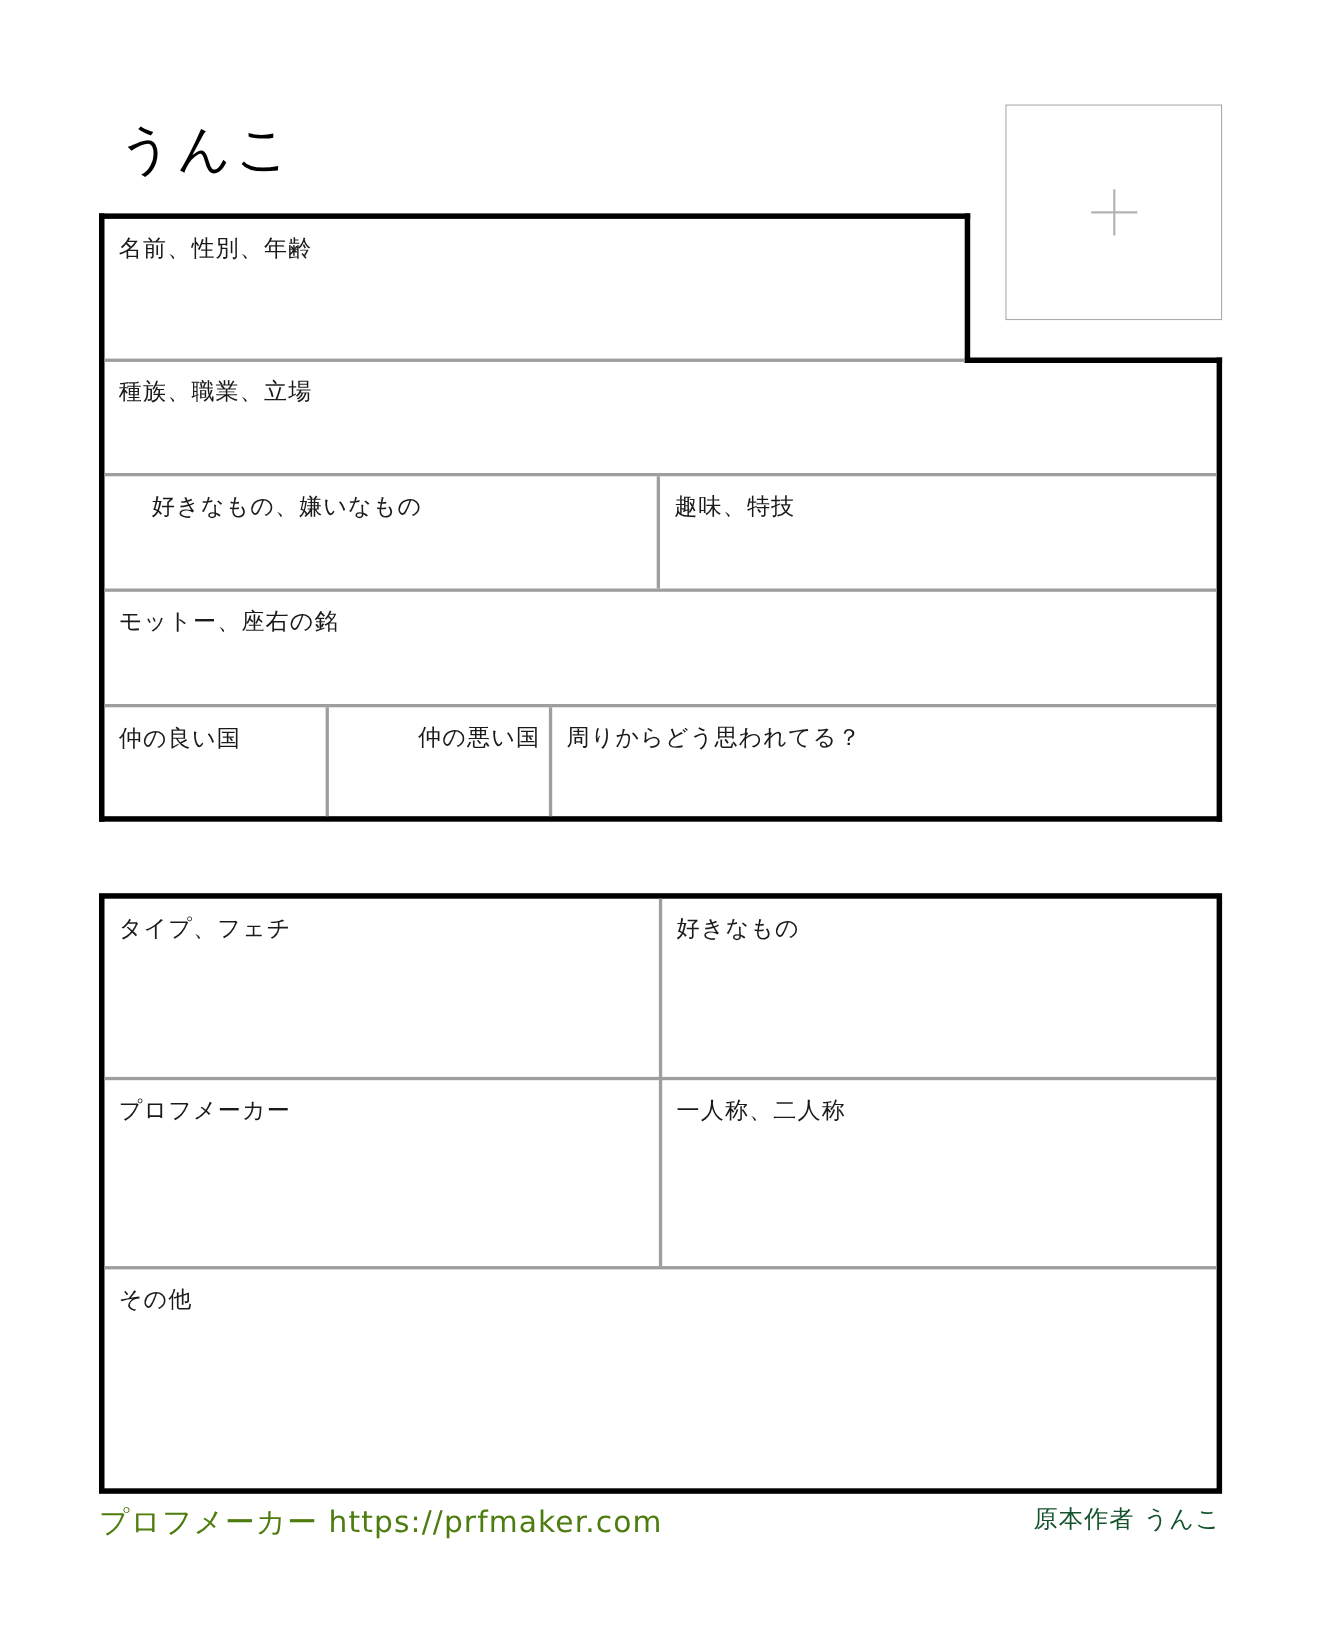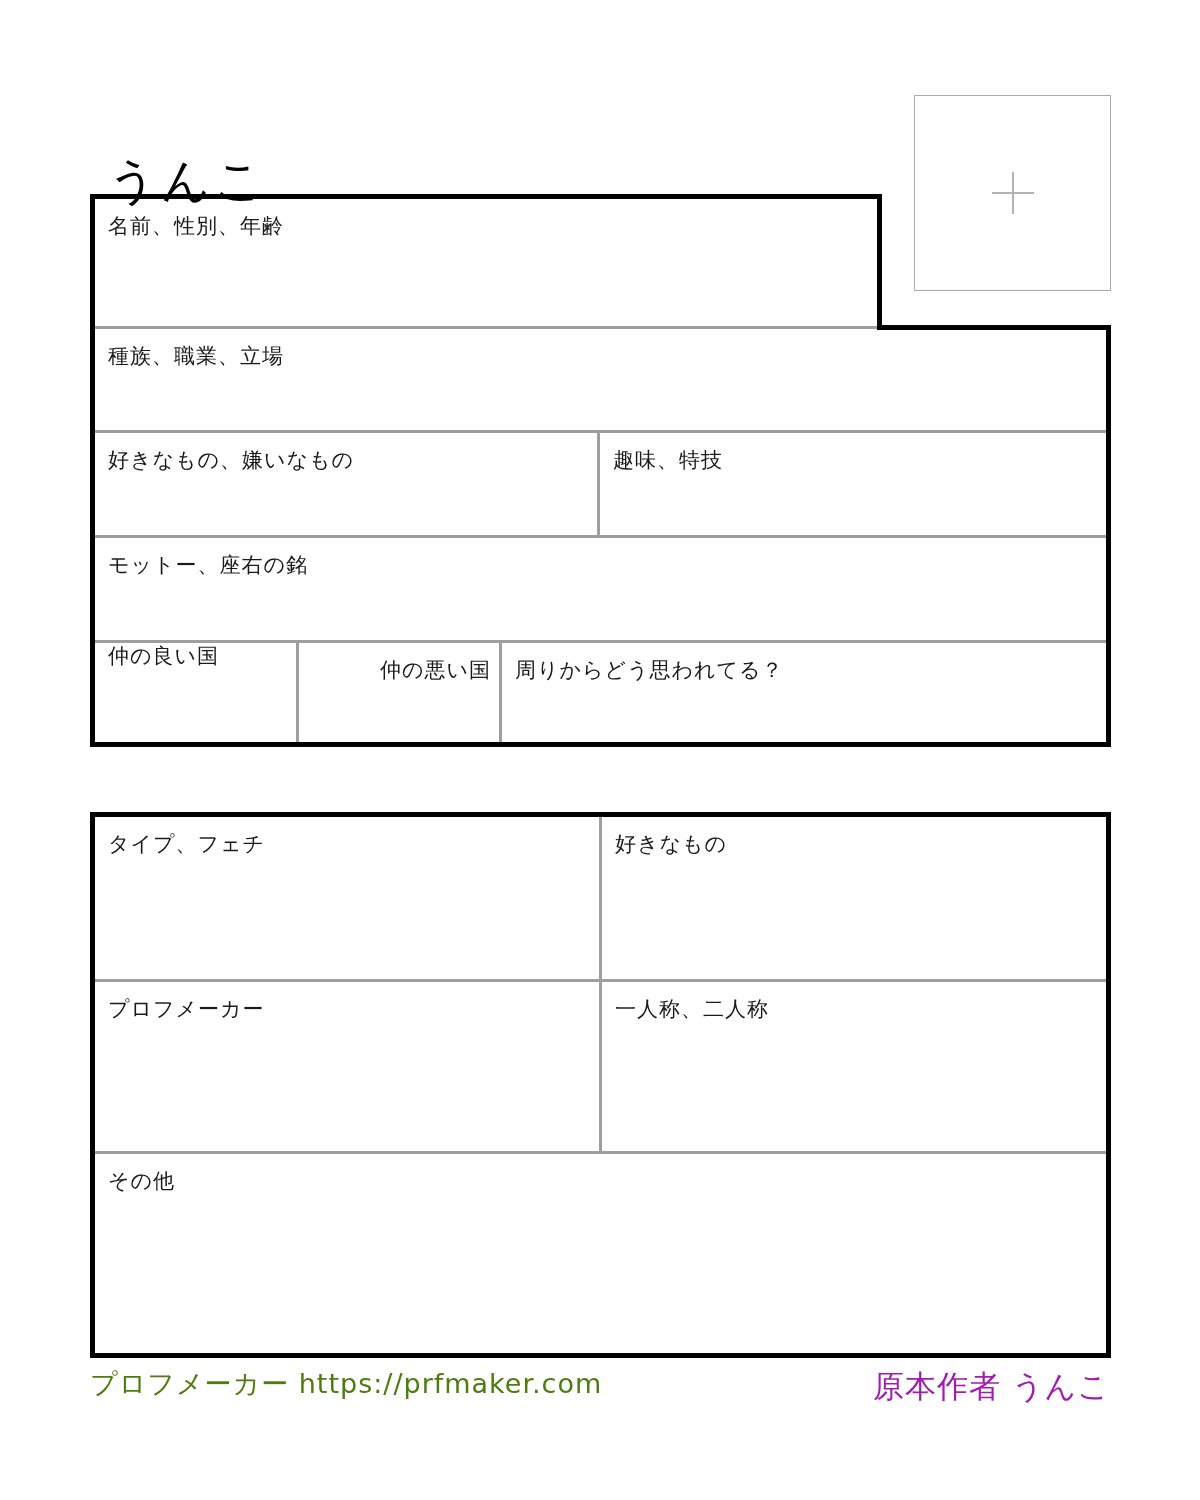--- a/index.html
+++ b/index.html
@@ -12,21 +12,21 @@
   *{margin:0;padding:0;box-sizing:border-box;}
   html,body{background:#ffffff;}
   body{
     width:1200px;height:1500px;position:relative;overflow:hidden;
     font-family:"DejaVu Sans","Liberation Sans",sans-serif;
     color:var(--ink);
   }
   .page-title{
     position:absolute;left:108px;top:108px;
     font-size:48px;font-weight:400;letter-spacing:4px;color:#000;
-    line-height:1.2;white-space:nowrap;margin-top:44px;
+    line-height:1.2;white-space:nowrap;
   }
   .photo-box{
     position:absolute;left:914px;top:95px;width:197px;height:196px;
     border:1px solid var(--photo-border-gray);
     display:flex;align-items:center;justify-content:center;
     background:#fff;cursor:pointer;
   }
   .seg{position:absolute;background:var(--border-black);}
   .seg.gray{background:var(--divider-gray);}
   .card2-frame{
@@ -38,21 +38,21 @@
     display:block;padding:14px 8px 0 13px;
     font-size:21px;line-height:1.25;color:#1a1a1a;
     letter-spacing:1px;white-space:nowrap;
   }
   .footer-left{
     position:absolute;left:90px;top:1366px;
     font-size:27px;letter-spacing:1px;color:#4d7c0f;white-space:nowrap;
   }
   .footer-right{
     position:absolute;right:90px;top:1366px;
-    font-size:31px;letter-spacing:1px;color:#a21caf;white-space:nowrap;
+    font-size:22px;letter-spacing:1px;color:#14532d;white-space:nowrap;
   }
 </style>
 </head>
 <body>
 
 <h1 class="page-title">うんこ</h1>
 
 <div class="photo-box">
   <svg width="44" height="44" viewBox="0 0 44 44" aria-hidden="true">
     <line x1="22" y1="1" x2="22" y2="43" stroke="#b3b3b3" stroke-width="2"></line>
@@ -74,30 +74,30 @@
 <div class="seg gray" style="left:597px;top:433px;width:3px;height:102px;"></div>
 <div class="seg gray" style="left:296px;top:643px;width:3px;height:99px;"></div>
 <div class="seg gray" style="left:499px;top:643px;width:3px;height:99px;"></div>
 
 <div class="cell" style="left:95px;top:199px;width:782px;height:127px;">
   <span class="lbl">名前、性別、年齢</span>
 </div>
 <div class="cell" style="left:95px;top:329px;width:1011px;height:101px;">
   <span class="lbl">種族、職業、立場</span>
 </div>
-<div class="cell" style="left:95px;top:433px;width:502px;height:78px;">
+<div class="cell" style="left:95px;top:433px;width:502px;height:78px;padding-left:30px;">
   <span class="lbl">好きなもの、嫌いなもの</span>
 </div>
 <div class="cell" style="left:600px;top:433px;width:506px;height:102px;border-radius:15px;">
   <span class="lbl">趣味、特技</span>
 </div>
 <div class="cell" style="left:95px;top:538px;width:1011px;height:102px;">
   <span class="lbl">モットー、座右の銘</span>
 </div>
-<div class="cell" style="left:95px;top:629px;width:184px;height:99px;">
+<div class="cell" style="left:95px;top:644px;width:184px;height:99px;">
   <span class="lbl">仲の良い国</span>
 </div>
 <div class="cell" style="left:299px;top:643px;width:200px;height:128px;text-align:right;">
   <span class="lbl">仲の悪い国</span>
 </div>
 <div class="cell" style="left:502px;top:643px;width:604px;height:99px;">
   <span class="lbl">周りからどう思われてる？</span>
 </div>
 
 <div class="card2-frame"></div>

